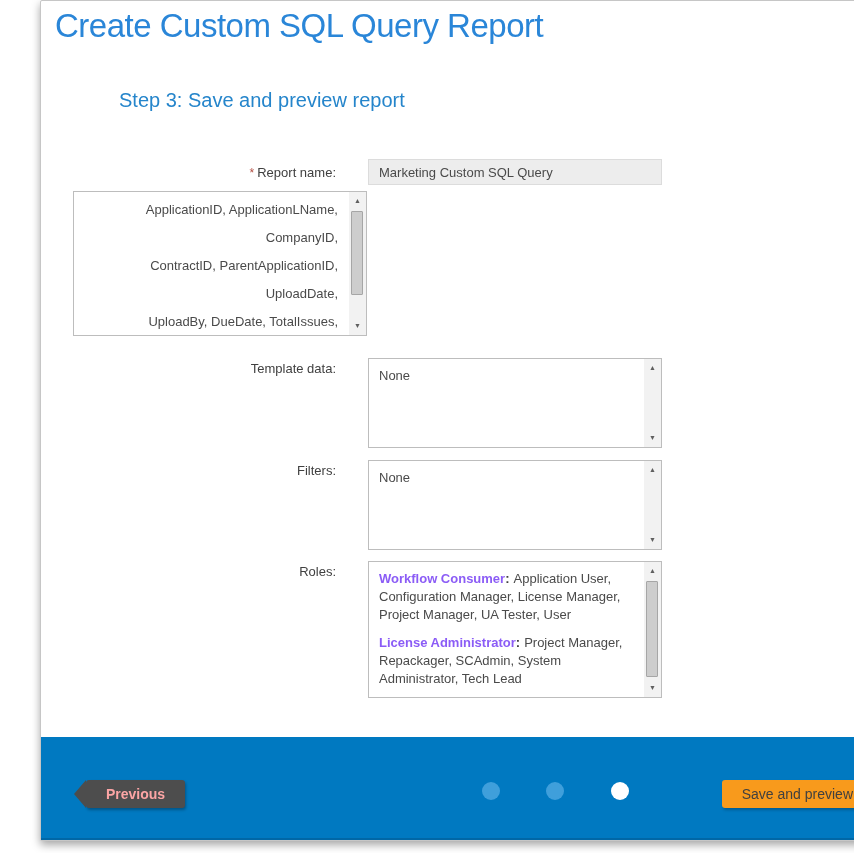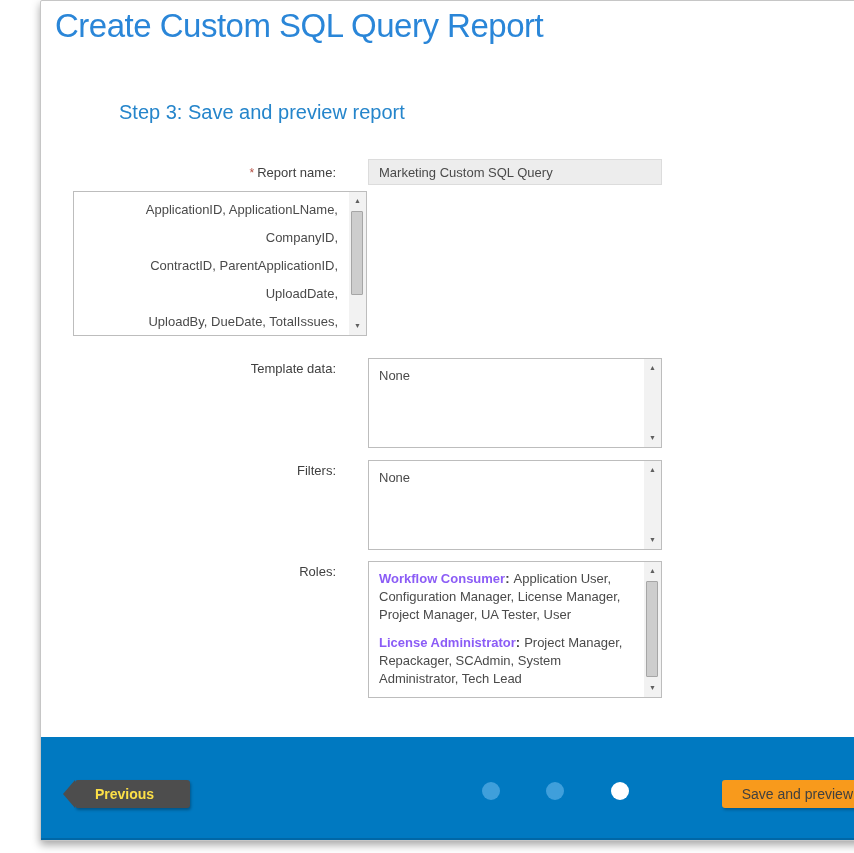--- a/index.html
+++ b/index.html
@@ -12,21 +12,21 @@
     position:absolute;left:0;top:0;width:852px;height:839px;
     border:1px solid #c6c6c6;border-radius:2px;background:#fff;
     box-shadow:0 4px 8px rgba(0,0,0,0.35);
     margin-left:40px;
   }
   .page-title{
     position:absolute;left:14px;top:6px;margin:0;
     font-size:33px;font-weight:300;color:#2a86d8;letter-spacing:-0.5px;
   }
   .step-heading{
-    position:absolute;left:78px;top:100px;margin:0;
+    position:absolute;left:78px;top:88px;margin:0;
     font-size:20px;font-weight:400;color:#2585cb;
   }
   .form{position:absolute;left:0;top:158px;width:100%;}
   .row{display:flex;align-items:flex-start;}
   .label-col{
     width:295px;text-align:right;box-sizing:border-box;
     font-size:13px;color:#404040;flex:0 0 295px;
   }
   .field-col{margin-left:32px;flex:0 0 294px;width:294px;}
   .req{color:#b35044;margin-right:3px;font-size:12px;}
@@ -76,22 +76,22 @@
   
   .footer{
     position:absolute;left:0;top:736px;width:852px;height:101px;
     background:#0079c1;border-bottom:2px solid #0067a6;
   }
   .btn{
     position:absolute;height:28px;line-height:28px;font-size:14px;
     border-radius:3px;cursor:pointer;white-space:nowrap;
   }
   .btn-prev{
-    left:34px;top:43px;background:#4d4d4d;color:#fde047;font-weight:700;
-    padding:0 36px 0 20px;box-shadow:1px 2px 3px rgba(0,0,0,0.3);
+    left:45px;top:43px;background:#4d4d4d;color:#fca5a5;font-weight:700;
+    padding:0 20px 0 20px;box-shadow:1px 2px 3px rgba(0,0,0,0.3);
   }
   .btn-prev::before{
     content:"";position:absolute;left:-12px;top:0;width:0;height:0;
     border-top:14px solid transparent;border-bottom:14px solid transparent;
     border-right:12px solid #4d4d4d;
   }
   .btn-save{
     right:20px;top:43px;background:#f89a1c;color:#404040;font-weight:400;
     padding:0 20px;box-shadow:1px 2px 3px rgba(0,0,0,0.25);
   }

